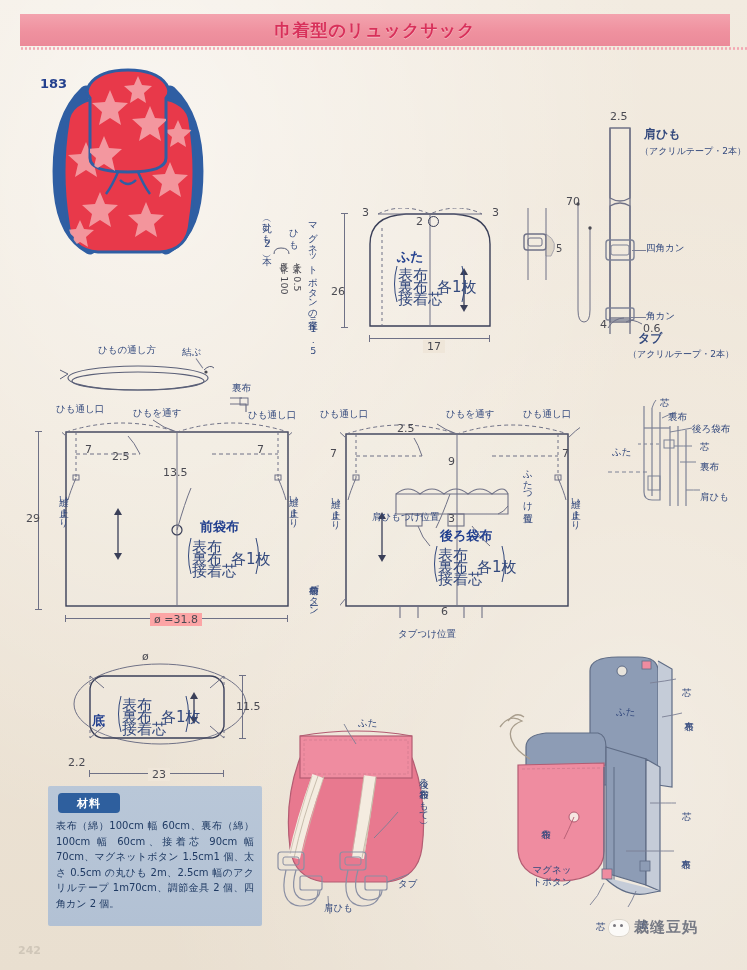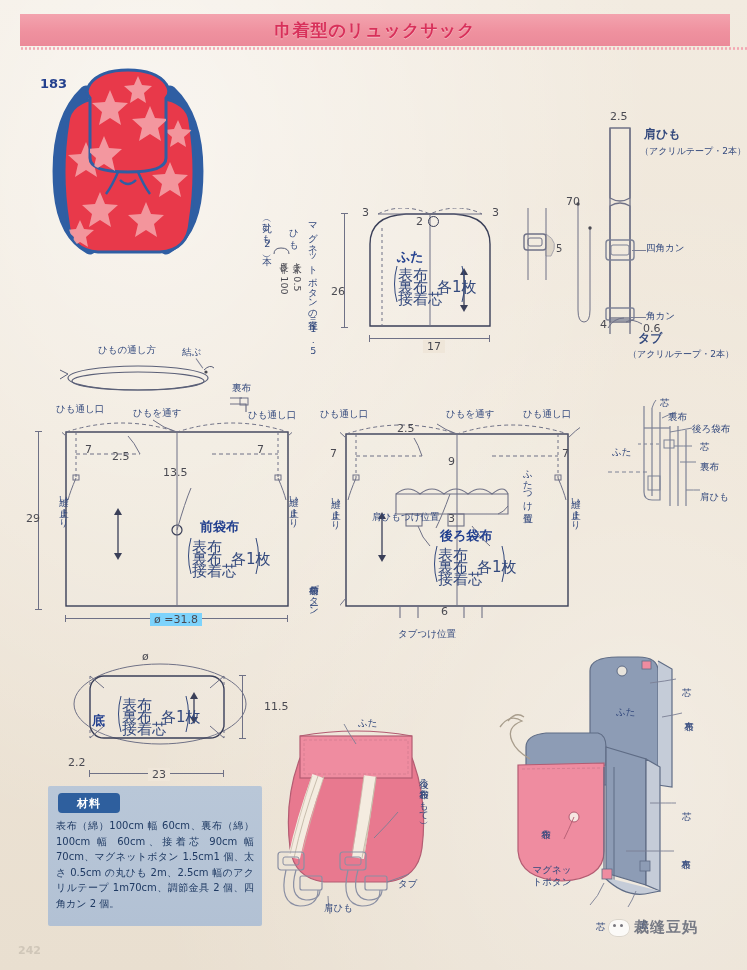--- a/index.html
+++ b/index.html
@@ -279,21 +279,21 @@
 <div class="abs vtext" style="left:288px;top:490px;">縫い止まり</div>
 
 <div class="abs dimline-v" style="left:38px;top:432px;height:178px;"></div>
 <div class="abs tick" style="left:35px;top:431px;width:7px;height:1px;"></div>
 <div class="abs tick" style="left:35px;top:609px;width:7px;height:1px;"></div>
 <div class="abs num" style="left:26px;top:512px;">29</div>
 
 <div class="abs dimline" style="left:66px;top:618px;width:222px;"></div>
 <div class="abs tick" style="left:65px;top:615px;width:1px;height:7px;"></div>
 <div class="abs tick" style="left:287px;top:615px;width:1px;height:7px;"></div>
-<div class="abs num" style="left:150px;top:613px;background:#7dd3fc;padding:0 4px;">ø =31.8</div>
+<div class="abs num" style="left:150px;top:613px;background:#fca5a5;padding:0 4px;">ø =31.8</div>
 
 <svg class="abs" style="left:340px;top:418px;" width="240" height="200" viewBox="0 0 240 200">
   <rect x="6" y="16" width="222" height="172" fill="rgba(255,255,255,.06)" stroke="#3a3f58" stroke-width="1.4"></rect>
   <path d="M6 16 Q62 -2 117 16 Q172 -2 228 16" fill="none" stroke="#6f7186" stroke-width="1" stroke-dasharray="4 3"></path>
   <line x1="16" y1="38" x2="82" y2="38" stroke="#6f7186" stroke-width="1" stroke-dasharray="4 3"></line>
   <line x1="152" y1="38" x2="218" y2="38" stroke="#6f7186" stroke-width="1" stroke-dasharray="4 3"></line>
   <line x1="16" y1="16" x2="16" y2="60" stroke="#6f7186" stroke-width="1" stroke-dasharray="3 3"></line>
   <line x1="218" y1="16" x2="218" y2="60" stroke="#6f7186" stroke-width="1" stroke-dasharray="3 3"></line>
   <line x1="117" y1="16" x2="117" y2="188" stroke="#6f7186" stroke-width="1"></line>
   <rect x="13" y="57" width="6" height="5" fill="none" stroke="#6f7186" stroke-width="1"></rect>
@@ -407,21 +407,21 @@
   <path d="M70 2 Q75 20 70 38" fill="none" stroke="#33497d" stroke-width="1"></path>
 </svg>
 <div class="abs num" style="left:68px;top:756px;">2.2</div>
 <div class="abs dimline" style="left:90px;top:773px;width:134px;"></div>
 <div class="abs tick" style="left:89px;top:770px;width:1px;height:7px;"></div>
 <div class="abs tick" style="left:223px;top:770px;width:1px;height:7px;"></div>
 <div class="abs num" style="left:148px;top:768px;background:#efe6d9;padding:0 4px;">23</div>
 <div class="abs dimline-v" style="left:242px;top:676px;height:62px;"></div>
 <div class="abs tick" style="left:239px;top:675px;width:7px;height:1px;"></div>
 <div class="abs tick" style="left:239px;top:738px;width:7px;height:1px;"></div>
-<div class="abs num" style="left:264px;top:700px;">11.5</div>
+<div class="abs num" style="left:236px;top:700px;">11.5</div>
 
 <div class="abs" id="materials-box"></div>
 <div class="abs" id="materials-tag">
   <span>材料</span>
 </div>
 <div class="abs" id="materials-text">表布（綿）100cm 幅 60cm、裏布（綿）100cm 幅 60cm、接着芯 90cm 幅 70cm、マグネットボタン 1.5cm1 個、太さ 0.5cm の丸ひも 2m、2.5cm 幅のアクリルテープ 1m70cm、調節金具 2 個、四角カン 2 個。</div>
 
 <svg class="abs" style="left:270px;top:700px;" width="180" height="225" viewBox="0 0 180 225">
 
   <path d="M30 58 Q14 100 20 148 Q24 178 54 182 L118 182 Q148 178 152 148 Q158 100 142 58 Z" fill="#e8798f" stroke="#b35c72" stroke-width="1.2"></path>

